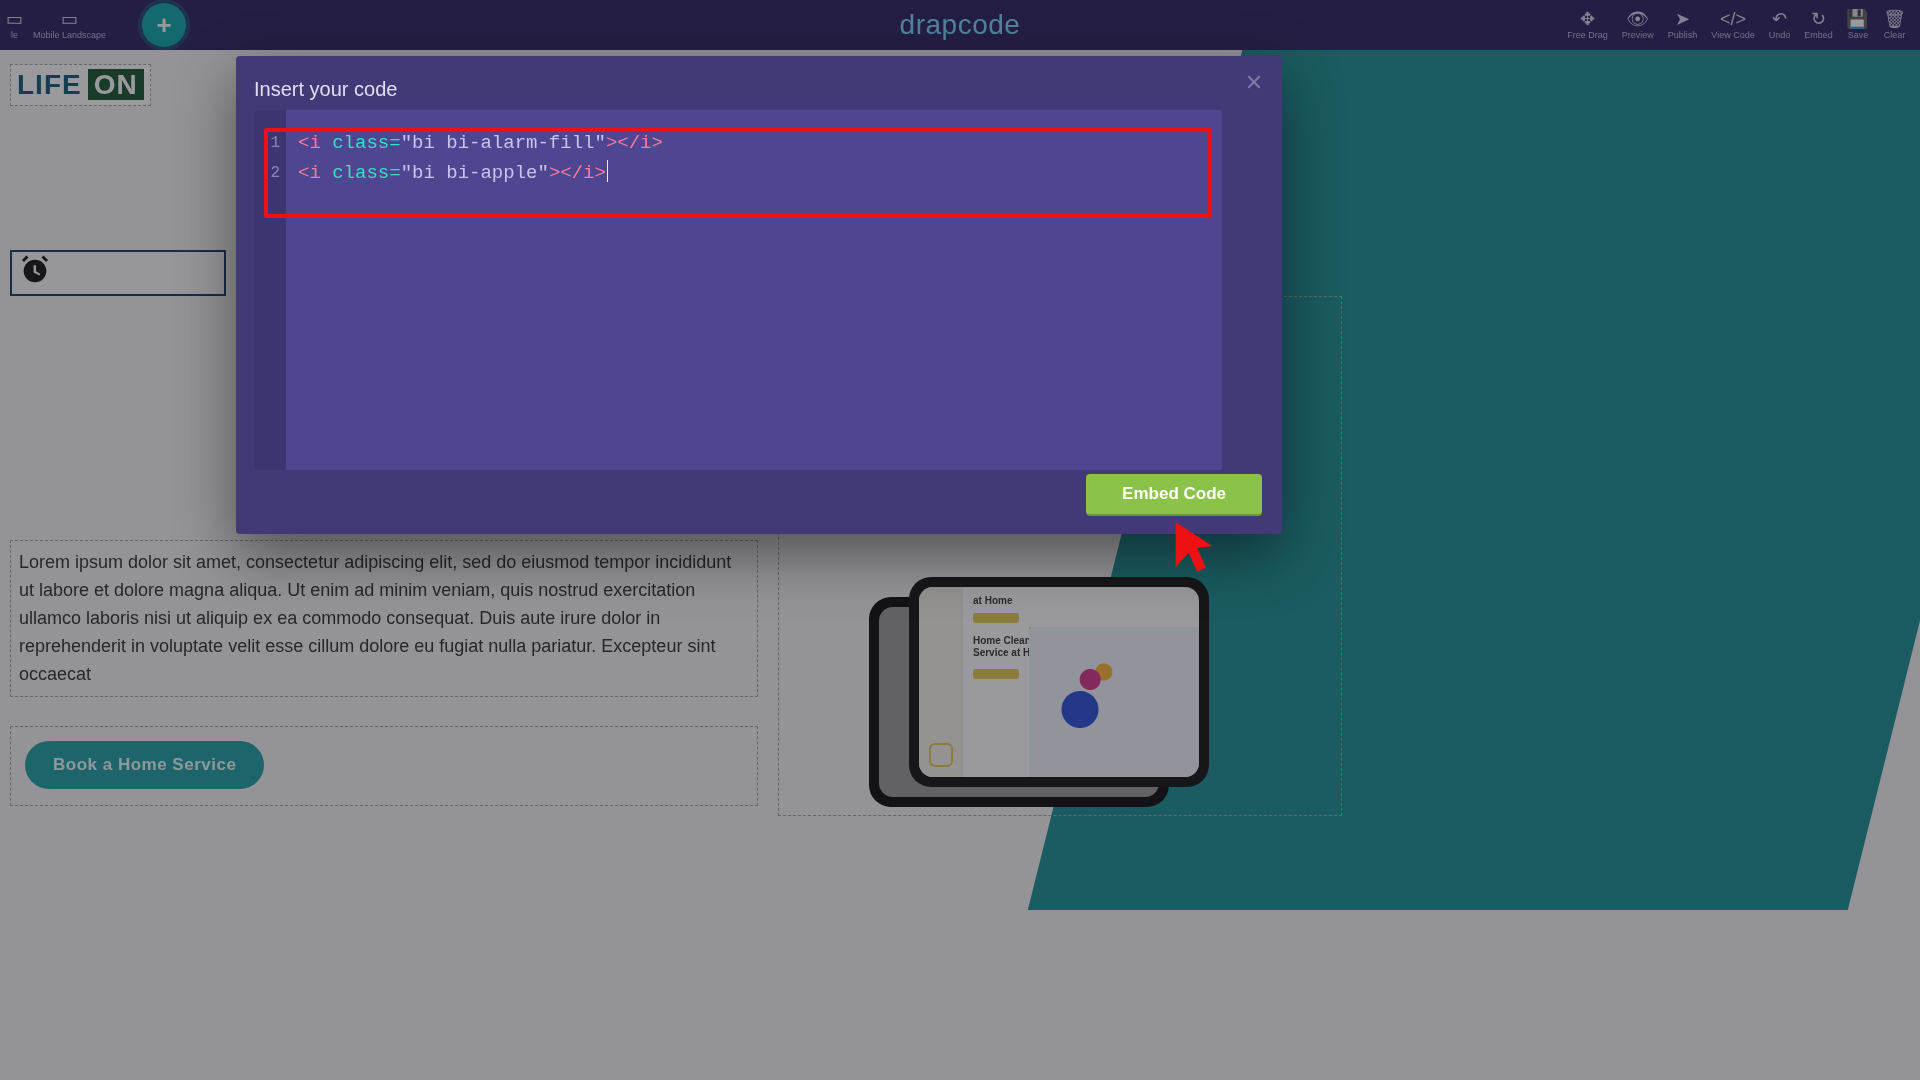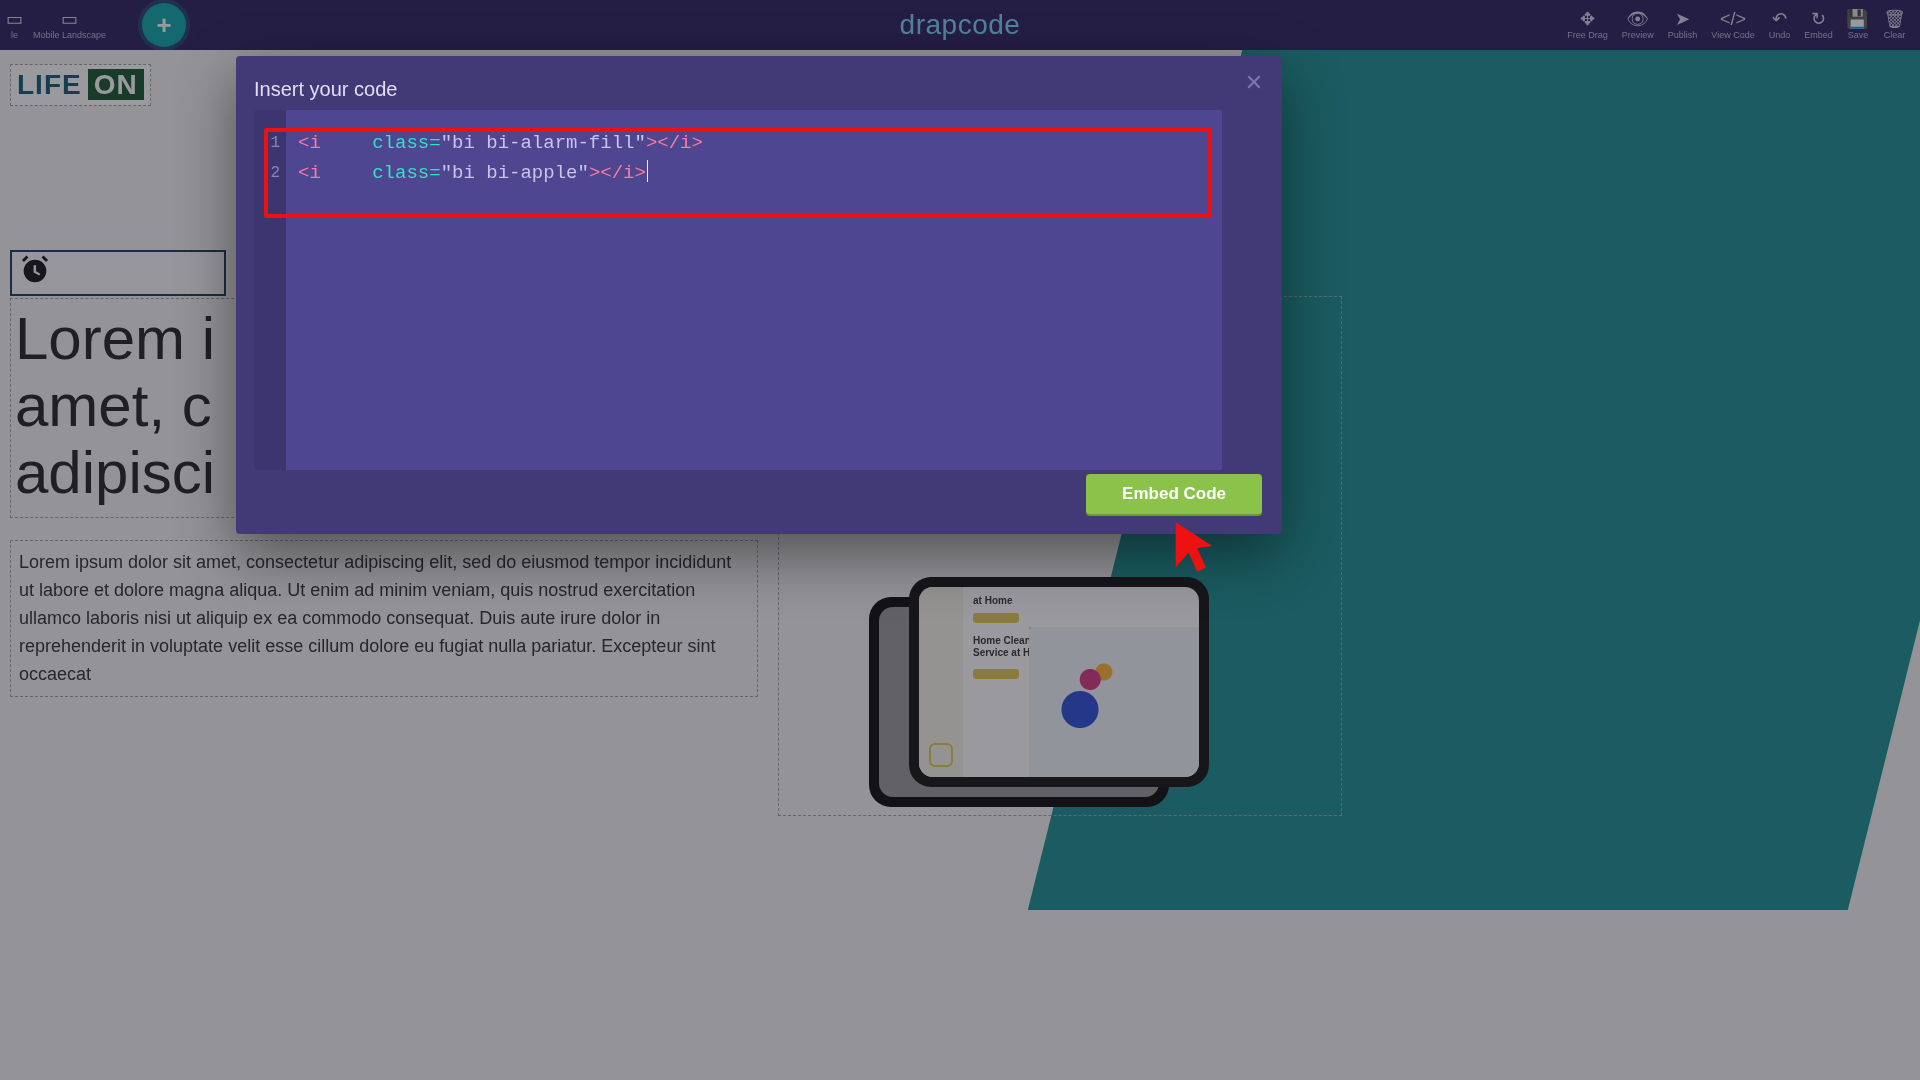--- a/index.html
+++ b/index.html
@@ -135,21 +135,21 @@
 }
 .gutter {
   position: absolute; left: 0; top: 0; bottom: 0; width: 32px; background: #3c3570;
   color: #8b84bb; text-align: right; padding: 18px 6px 0 0; line-height: 30px; font-size: 16px;
 }
 .code {
   position: absolute; left: 32px; right: 0; top: 0; bottom: 0;
   padding: 18px 10px 0 12px; line-height: 30px; white-space: pre;
 }
 .tok-tag   { color: #ff7b9c; }
-.tok-attr  { color: #35e0c3; margin-left: 40px; }
+.tok-attr  { color: #35e0c3; }
 .tok-str   { color: #c9c3ee; }
 .caret {
   display:inline-block; width:1px; height:22px; background:#eee; vertical-align:-4px; margin-left:1px;
 }
 
 .embed-btn {
   position: absolute; right: 20px; bottom: 20px;
   background: #8bc34a; color: #fff; border: none; border-radius: 4px;
   padding: 10px 36px; font-size: 17px; font-weight: 600; cursor: pointer;
   box-shadow: 0 2px 0 #6a9a34;
@@ -228,30 +228,28 @@
   </div>
 
   <div class="alarm-box">
     <span>
       <svg viewBox="0 0 24 24">
           <path d="M12 4a8 8 0 1 0 8 8 8 8 0 0 0-8-8zm.75 4v4.19l3 1.73-.75 1.3L11 13V8zM4.2 5.6 2.8 4.2 6 1l1.4 1.4zm15.6 0L16.6 2.4 18 1l3.2 3.2z"></path>
         </svg>
     </span>
   </div>
 
-  <div class="headline dashed">
-    <span style="white-space:pre-line;">Lorem i
-amet, c
-adipisci</span>
-  </div>
 
   <div class="para dashed">
     <span>Lorem ipsum dolor sit amet, consectetur adipiscing elit, sed do eiusmod tempor incididunt ut labore et dolore magna aliqua. Ut enim ad minim veniam, quis nostrud exercitation ullamco laboris nisi ut aliquip ex ea commodo consequat. Duis aute irure dolor in reprehenderit in voluptate velit esse cillum dolore eu fugiat nulla pariatur. Excepteur sint occaecat</span>
   </div>
 
+  <div class="cta-wrap dashed">
+    <button class="cta">Book a Home Service</button>
+  </div>
 
   <div class="right-col dashed">
     <div class="phone shadow">
         <div class="screen"></div>
       </div>
     <div class="phone">
       <div class="screen">
         <div class="side"></div>
         <div class="home-ic"></div>
         <div class="txt1">at Home</div>

